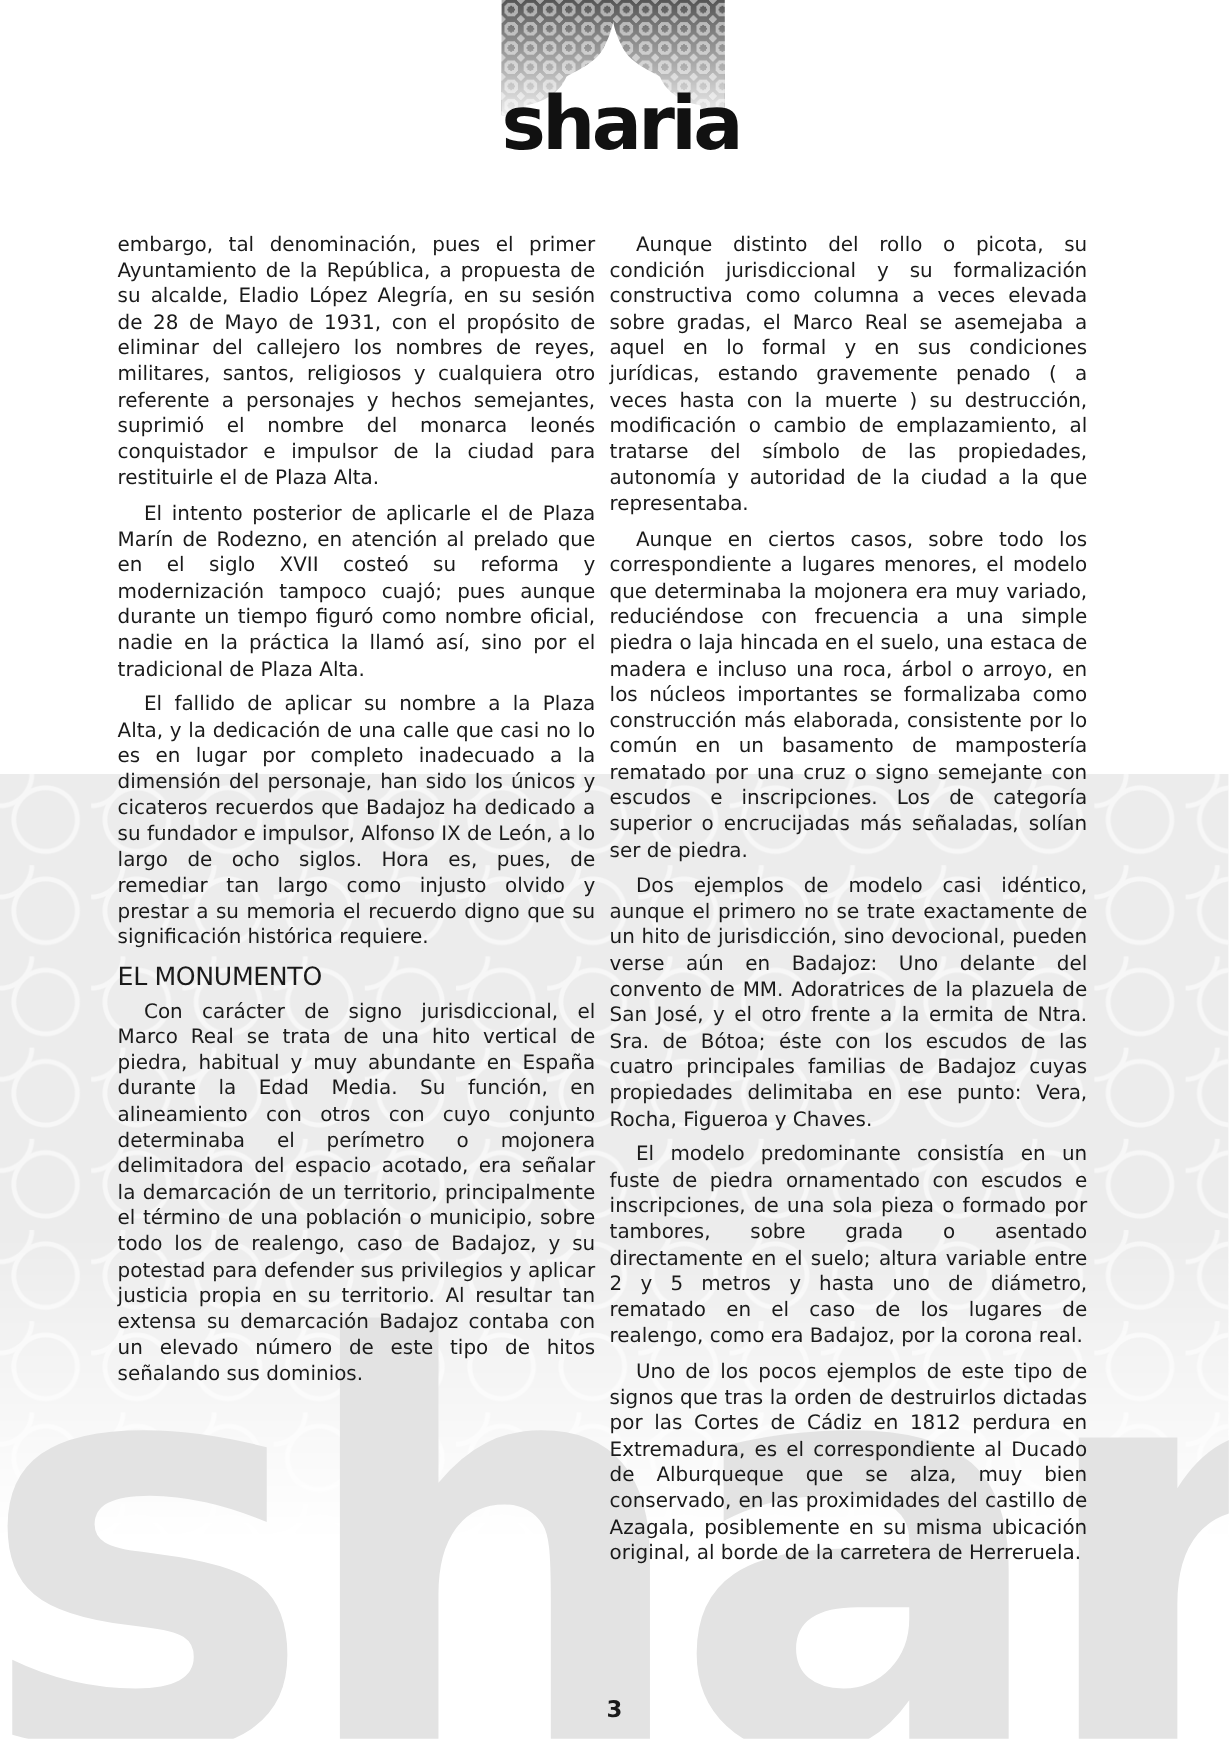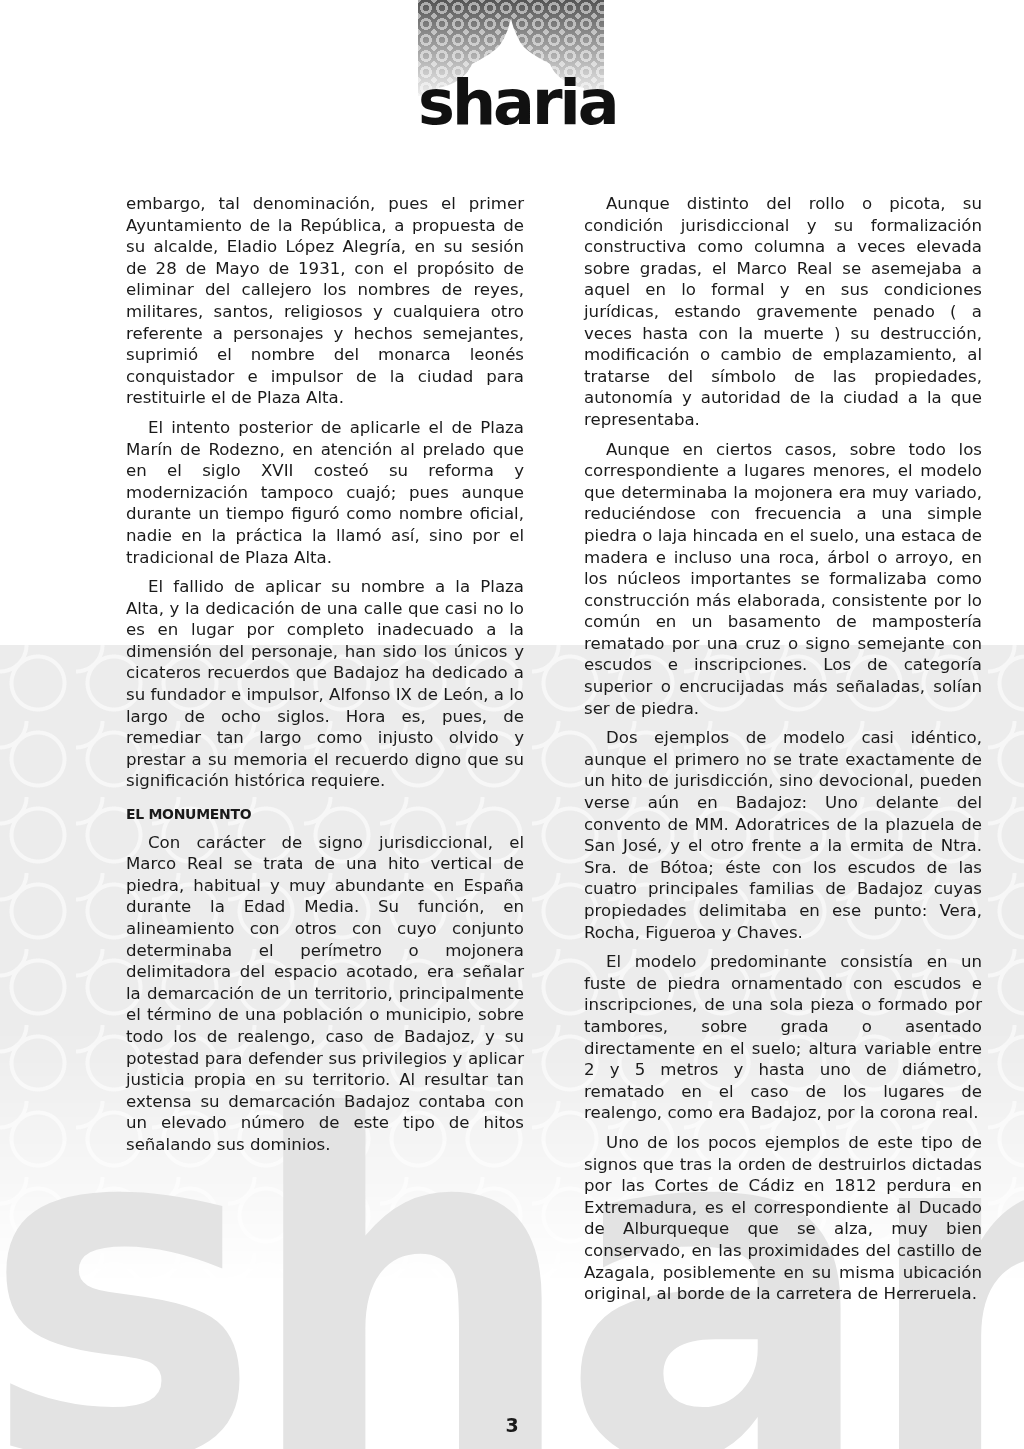--- a/index.html
+++ b/index.html
@@ -42,28 +42,27 @@
   .logo-text {
     position: absolute; left: 0; top: 72px; width: 186px; text-align: center;
     font-family: "DejaVu Sans", sans-serif; font-weight: bold;
     font-size: 62px; line-height: 62px; letter-spacing: -3px; color: #111;
   }
   
   .col {
     position: absolute; top: 193px; width: 398px;
     font-size: 16.6px; line-height: 21.6px; text-align: justify;
     hyphens: manual;
-    margin-left: 28px;
   }
   .col-left { left: 98px; }
-  .col-right { left: 556px; }
+  .col-right { left: 508px; }
   .col p { margin: 0 0 8px 0; text-indent: 22px; }
   .col p.noindent { text-indent: 0; }
   .section-heading {
-    font-weight: bold; font-size: 14px; margin: 12px 0 6px 0;
+    font-weight: normal; font-size: 21px; margin: 12px 0 6px 0;
     text-indent: 0; letter-spacing: -0.3px;
   }
   .page-number {
     position: absolute; left: 0; width: 1024px; top: 1414px; text-align: center;
     font-weight: bold; font-size: 19px;
   }
 </style>
 </head>
 <body>
 

